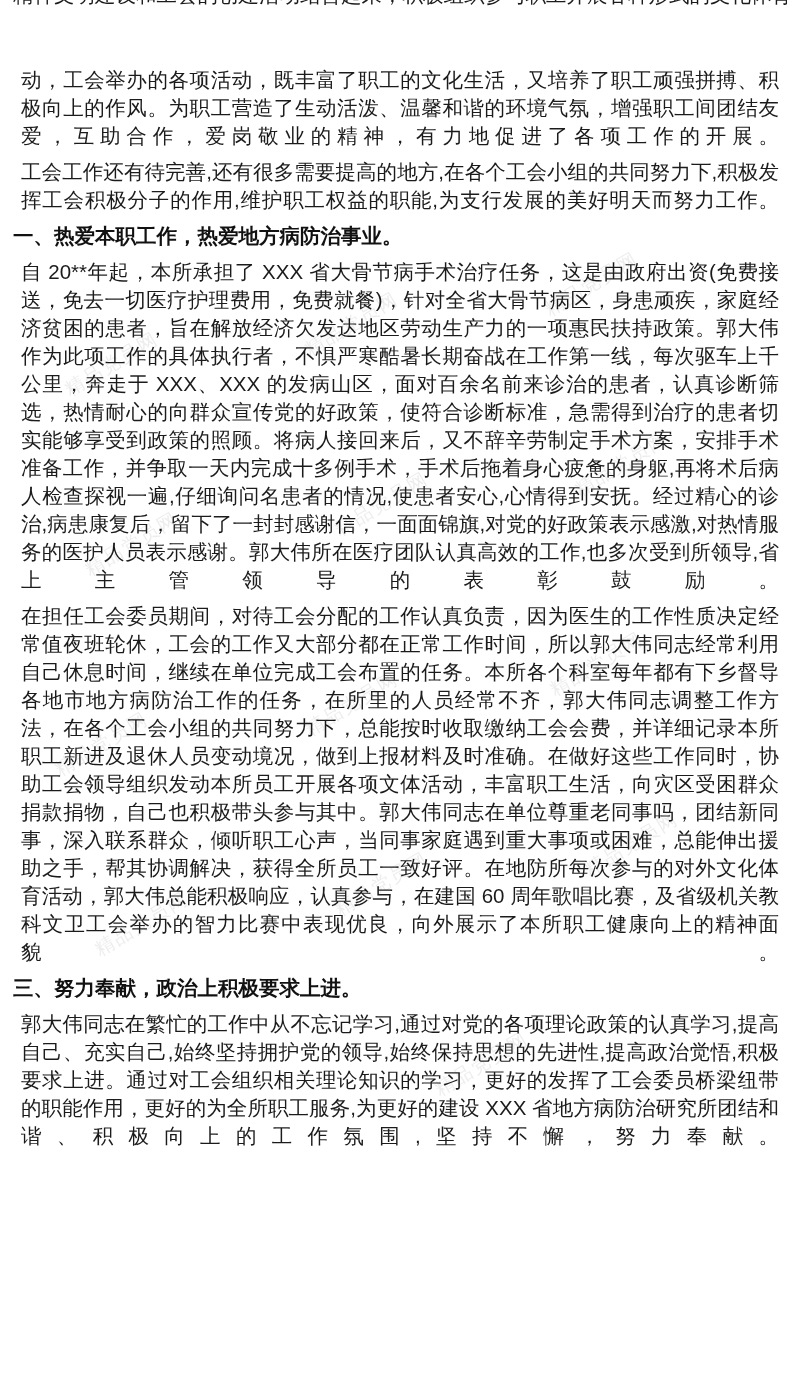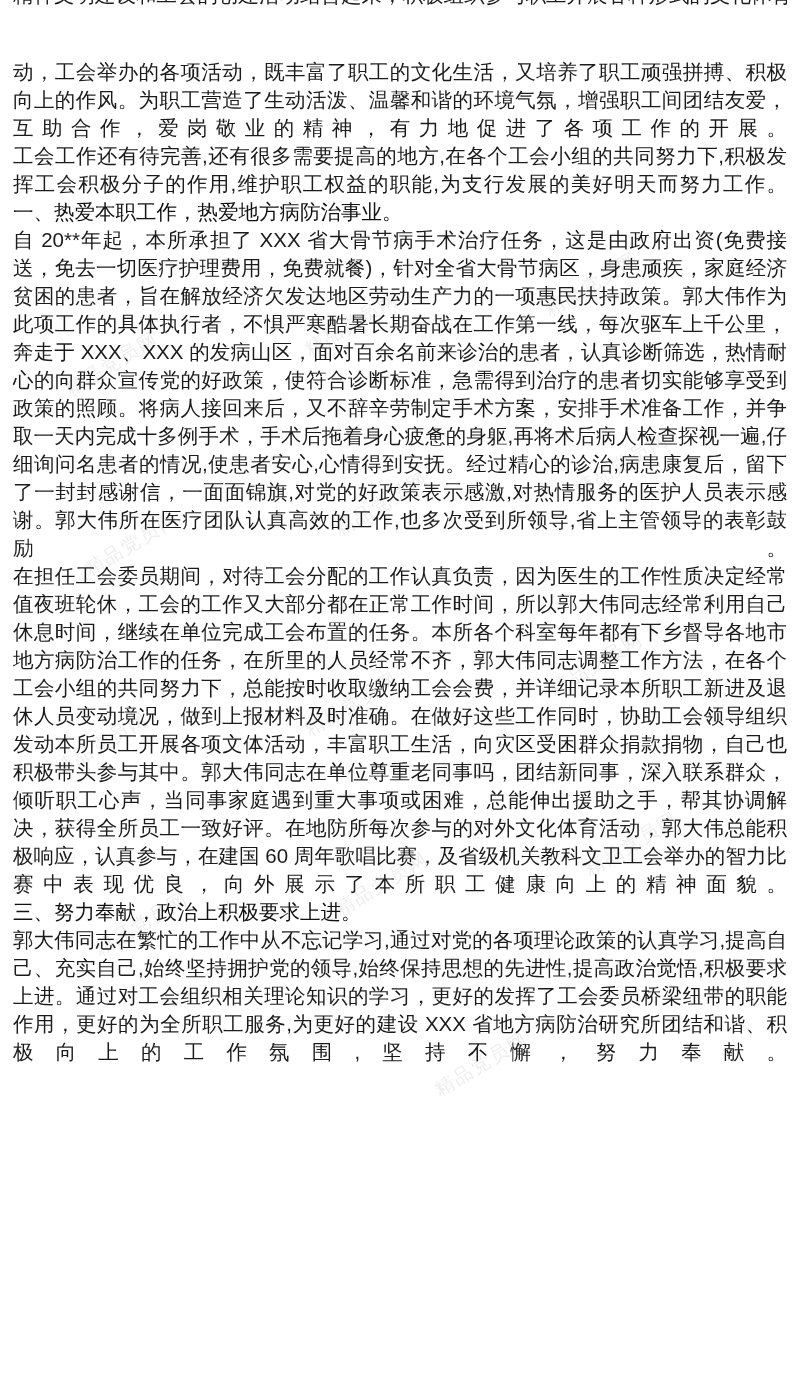--- a/index.html
+++ b/index.html
@@ -66,39 +66,39 @@
     font-size: 20.5px;
     line-height: 28px;
     color: #1b1b1b;
     text-align: justify;
     text-align-last: justify;
     white-space: nowrap;
     overflow: hidden;
   }
 
   p.para {
-    margin: 0;
+    margin: 8px;
     font-size: 20.5px;
     line-height: 28px;
     color: #1b1b1b;
     text-align: justify;
     text-justify: inter-character;
     letter-spacing: 0;
   }
 
   p.para.full-justify {
     text-align-last: justify;
   }
 
   p.heading {
     margin: 0;
     font-size: 20.5px;
     line-height: 28px;
     color: #111111;
-    font-weight: normal;
+    font-weight: bold;
     text-align: left;
   }
 
   .gap-large {
     height: 49px;
   }
 
   .gap-tail {
     height: 160px;
   }

